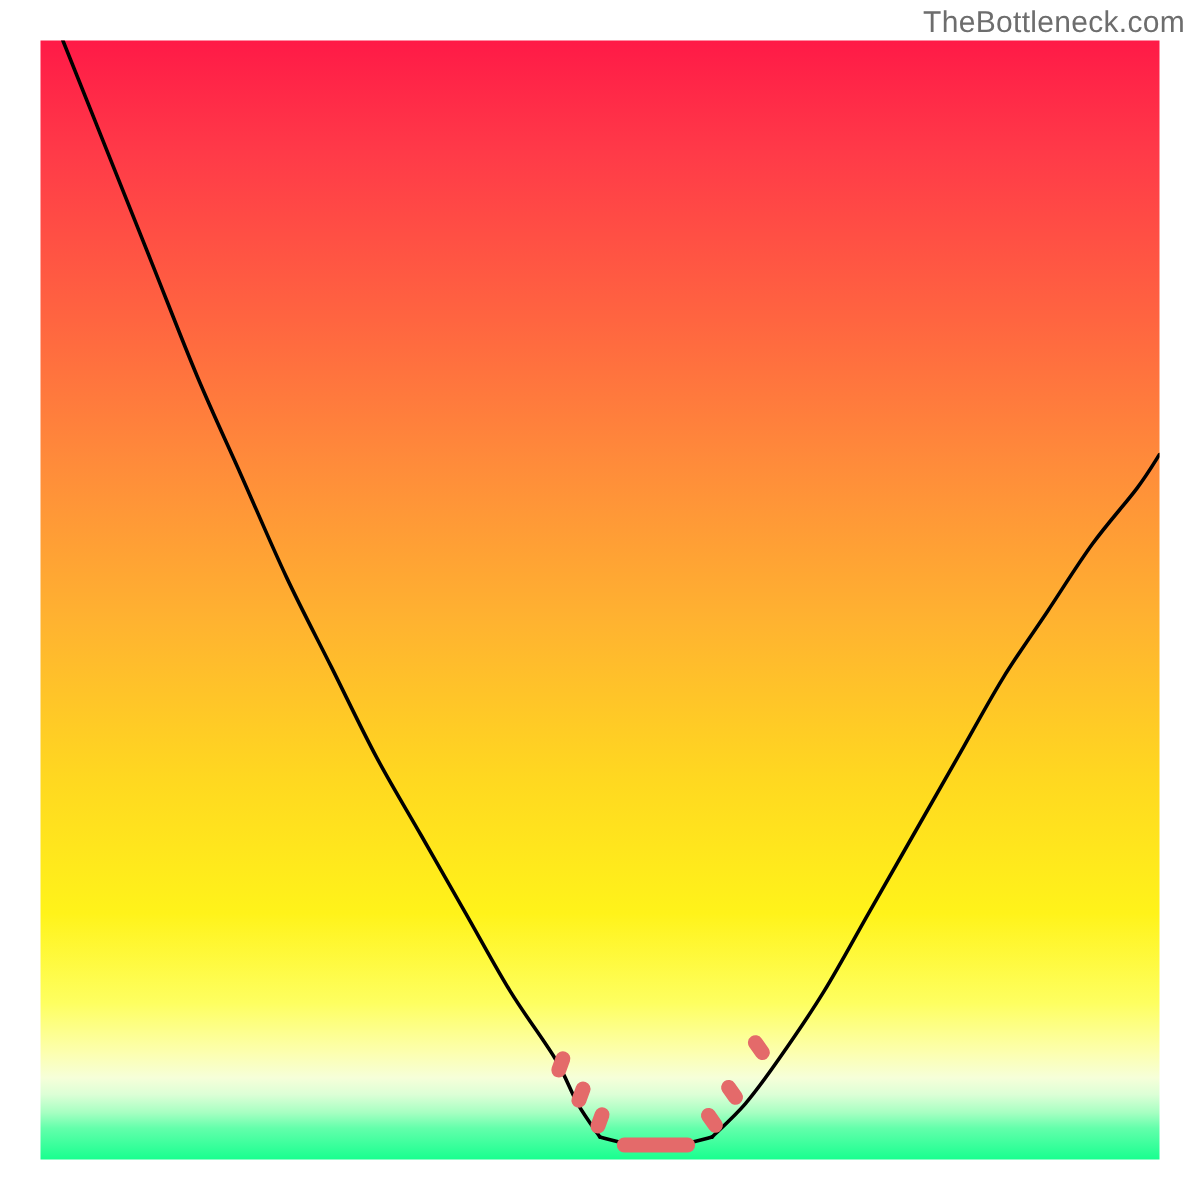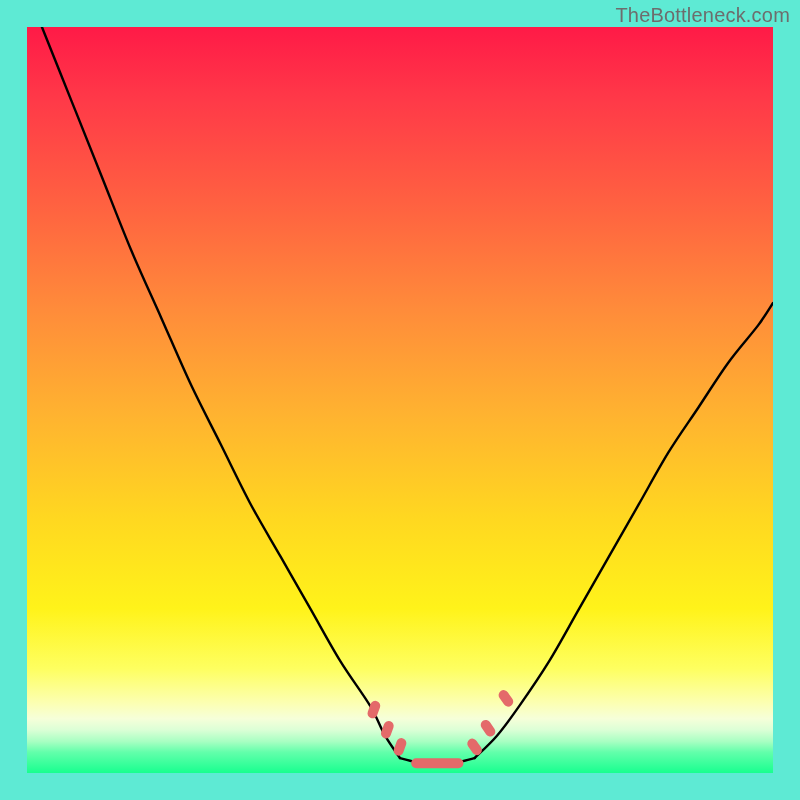--- a/index.html
+++ b/index.html
@@ -8,21 +8,21 @@
     width: 800px;
     height: 800px;
     overflow: hidden;
     background: #000;
     font-family: Arial, Helvetica, sans-serif;
   }
   .frame {
     position: relative;
     width: 800px;
     height: 800px;
-    background: #5eead4;
+    background: #ffffff;
   }
   .plot-area {
     position: absolute;
     left: 27px;
     top: 27px;
     width: 746px;
     height: 746px;
     
     background: linear-gradient(
       to bottom,

